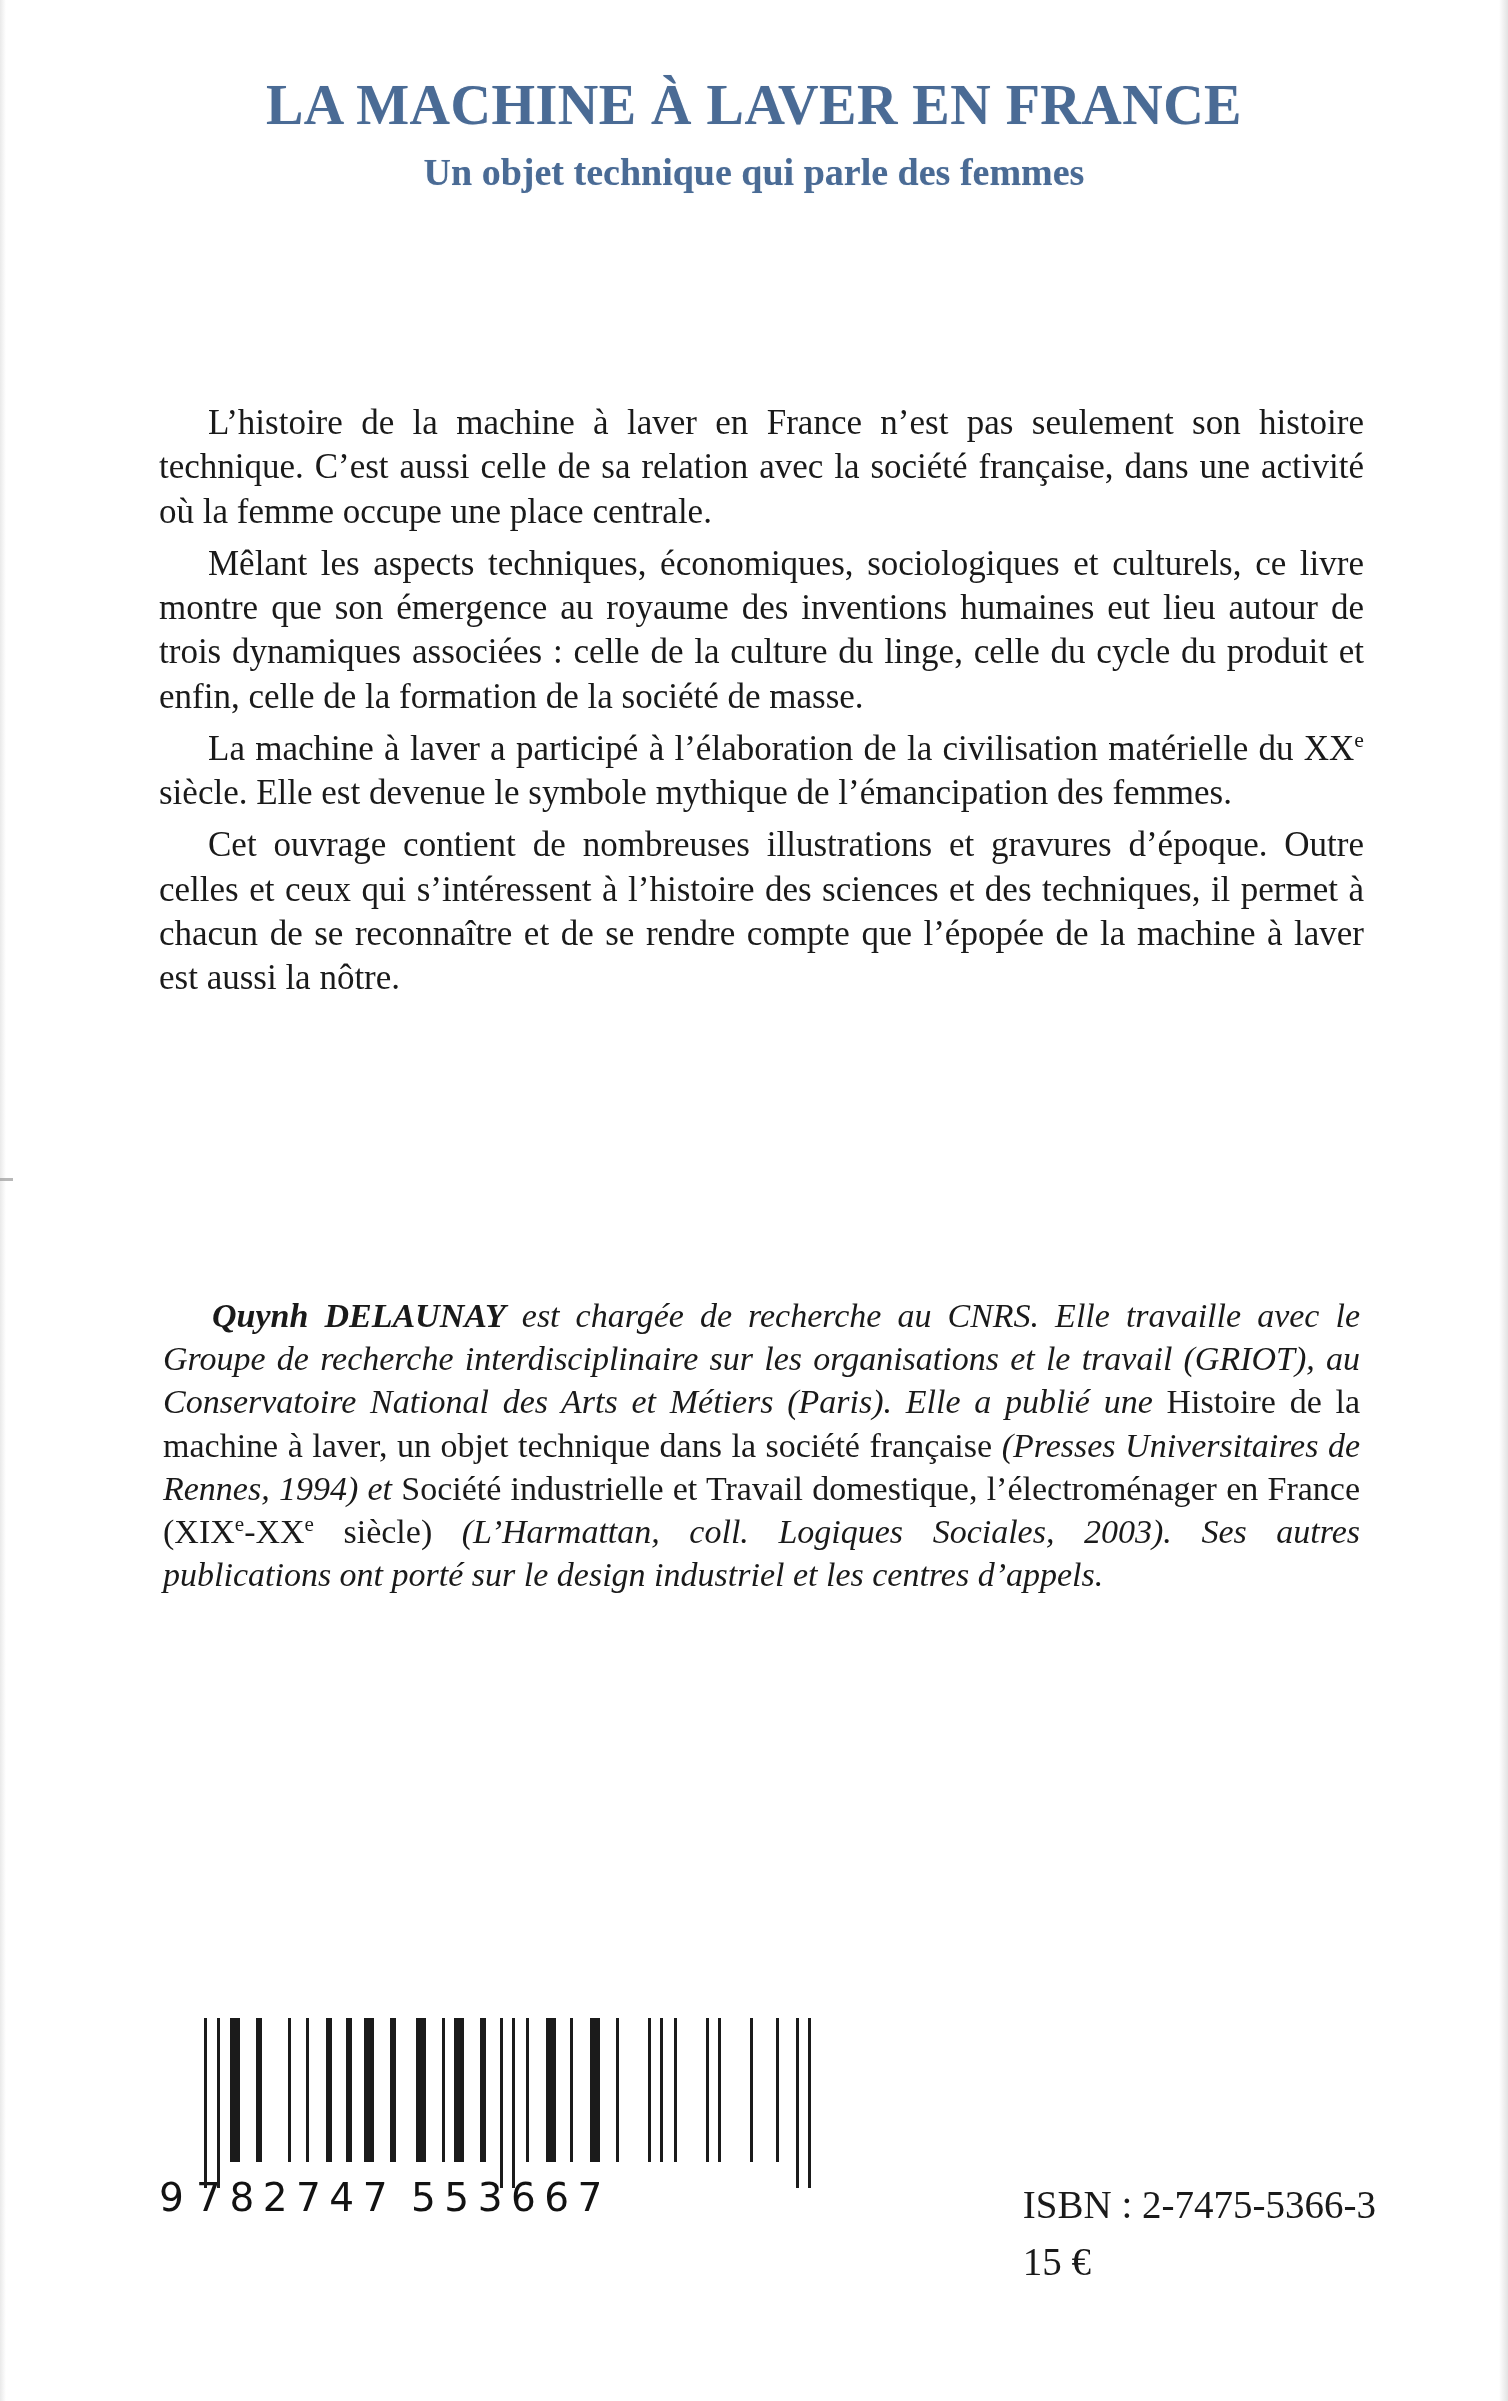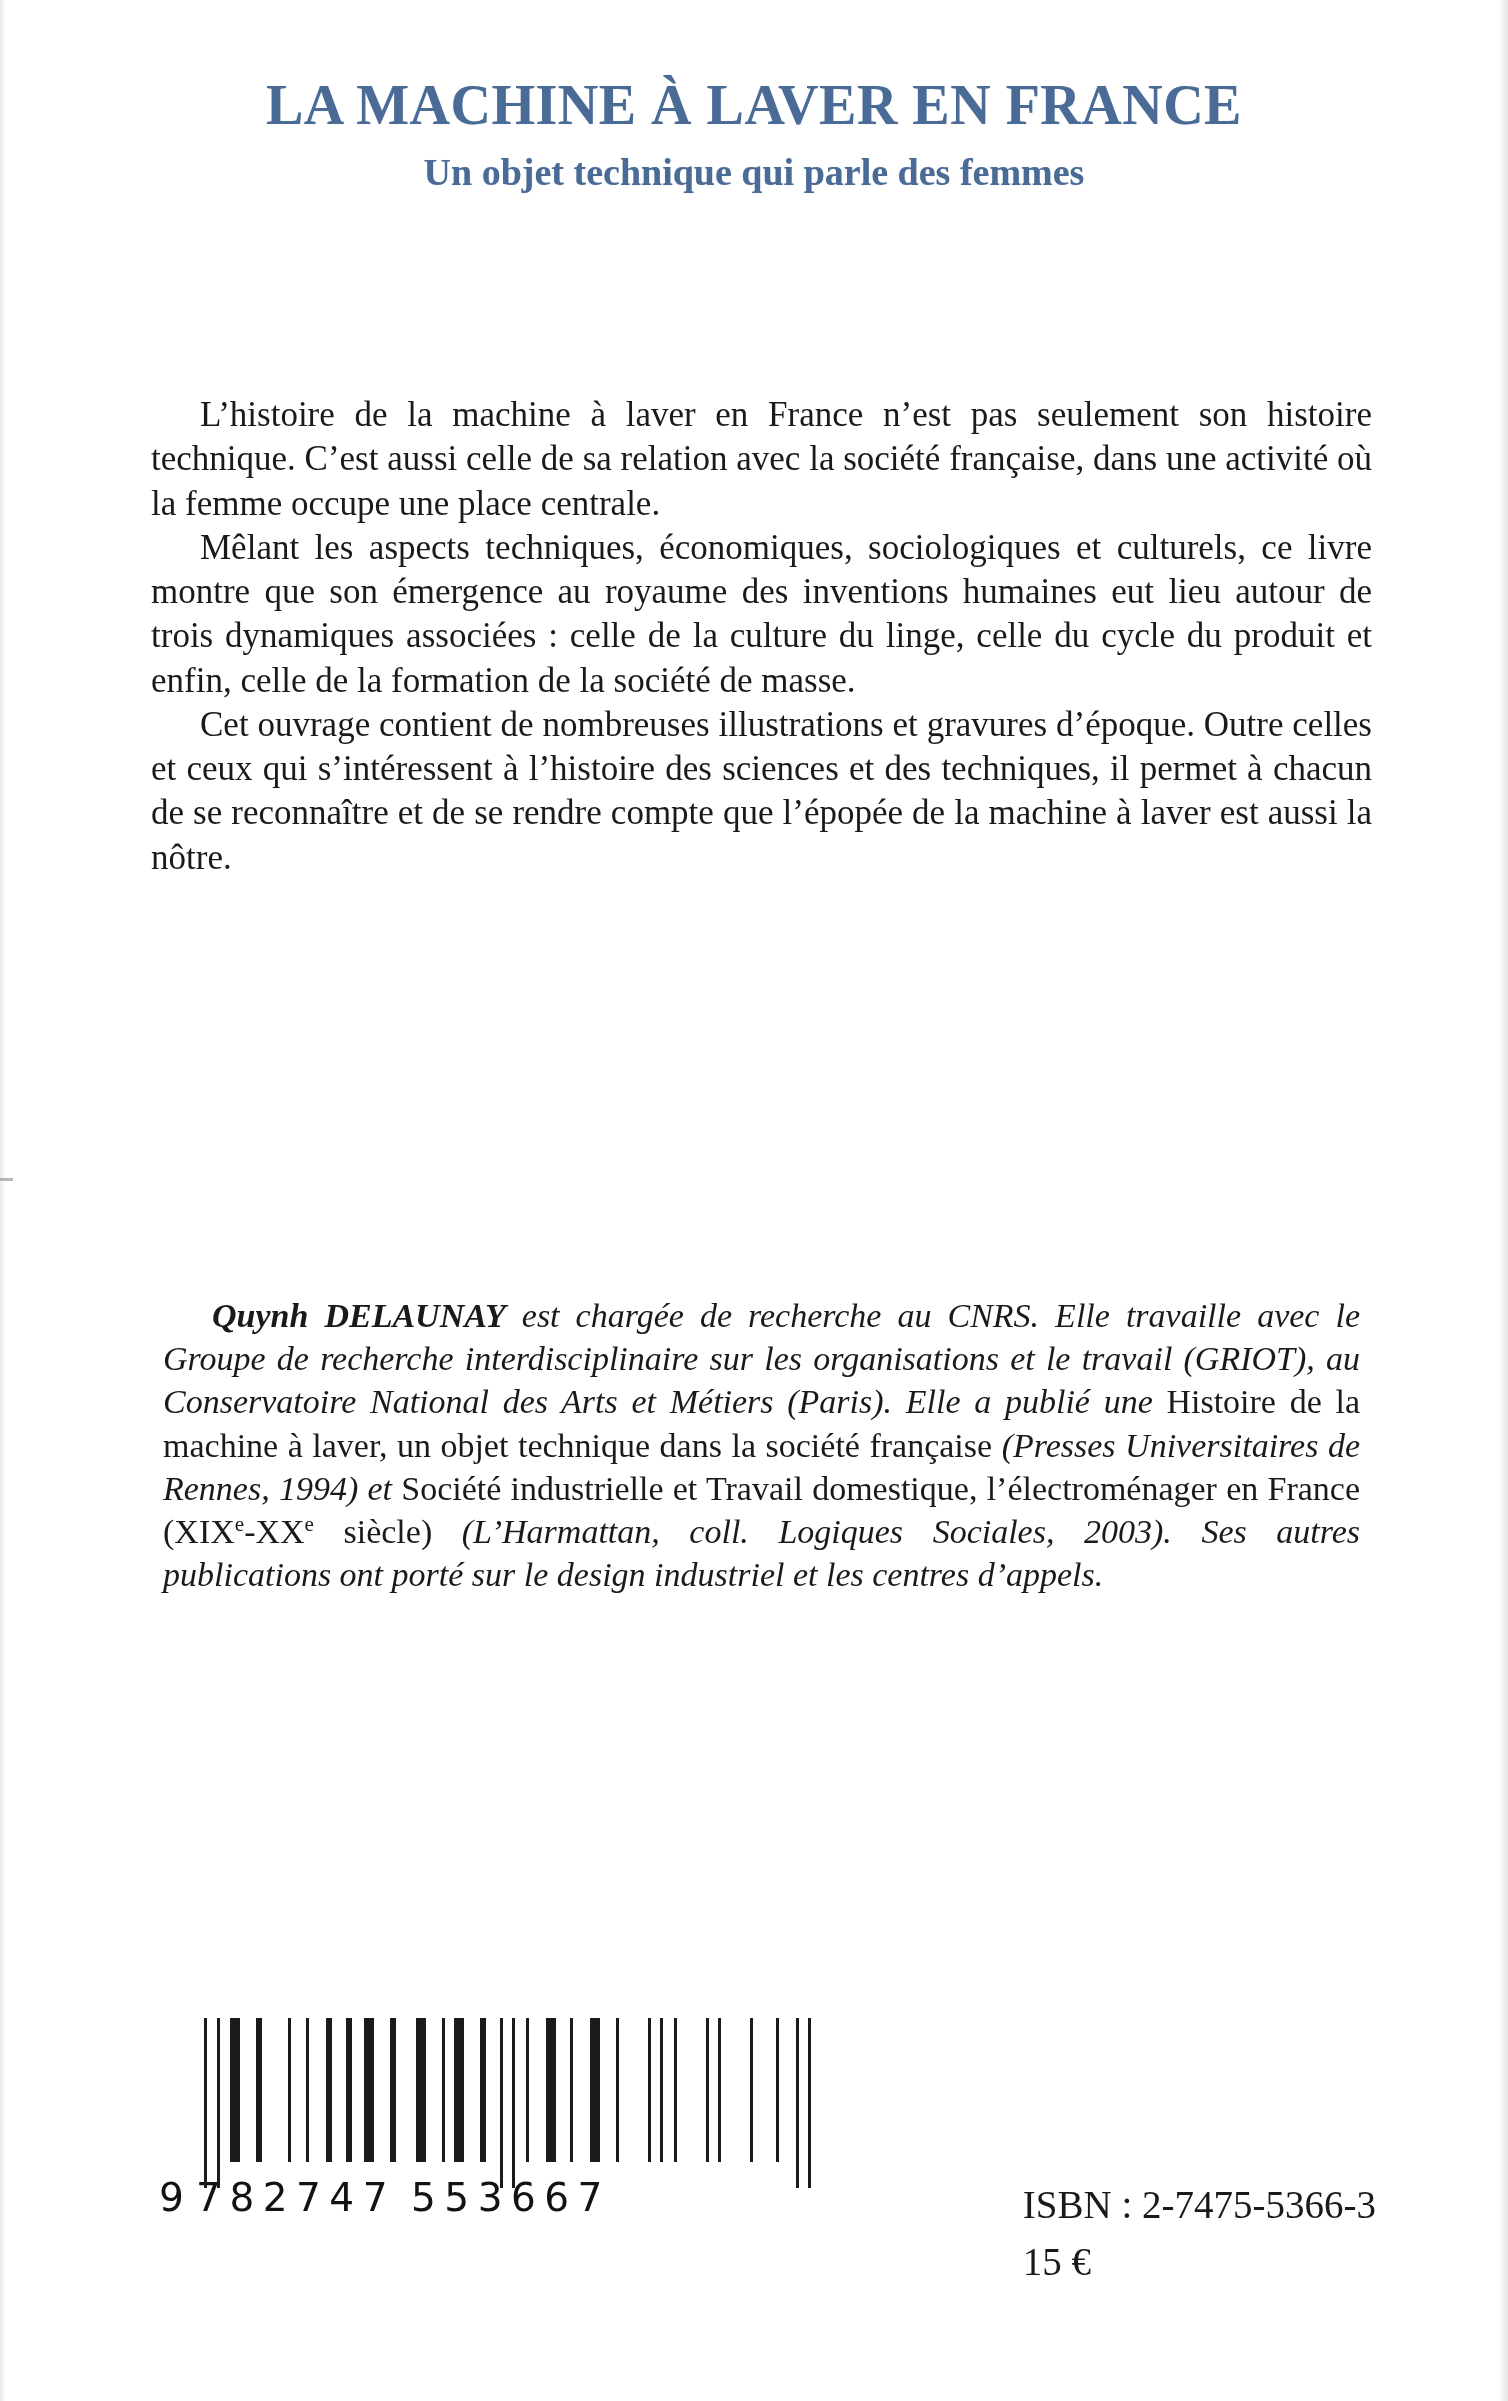--- a/index.html
+++ b/index.html
@@ -70,21 +70,21 @@
   }
 
   
   .blurb {
     position: absolute;
     left: 151px;
     top: 393px;
     width: 1221px;
   }
   .blurb p {
-    margin: 0;
+    margin: 8px;
     font-size: 35px;
     line-height: 1.265;
     text-align: justify;
     text-indent: 49px;
     text-justify: inter-word;
     font-family: "Liberation Serif", "DejaVu Serif", serif;
   }
   sup.ord {
     font-size: 0.62em;
     vertical-align: super;
@@ -180,20 +180,21 @@
 <div class="scan-mark"></div>
 
 <div class="title-block">
   <h1 class="book-title">LA MACHINE À LAVER EN FRANCE</h1>
   <h2 class="book-subtitle">Un objet technique qui parle des femmes</h2>
 </div>
 
 <div class="blurb">
   <p>L’histoire de la machine à laver en France n’est pas seulement son histoire technique. C’est aussi celle de sa relation avec la société française, dans une activité où la femme occupe une place centrale.</p>
   <p>Mêlant les aspects techniques, économiques, sociologiques et culturels, ce livre montre que son émergence au royaume des inventions humaines eut lieu autour de trois dynamiques associées : celle de la culture du linge, celle du cycle du produit et enfin, celle de la formation de la société de masse.</p>
+  <p><span>La machine à laver a participé à l’élaboration de la civilisation matérielle du XX</span><sup class="ord">e</sup><span> siècle. Elle est devenue le symbole mythique de l’émancipation des femmes.</span></p>
   <p>Cet ouvrage contient de nombreuses illustrations et gravures d’époque. Outre celles et ceux qui s’intéressent à l’histoire des sciences et des techniques, il permet à chacun de se reconnaître et de se rendre compte que l’épopée de la machine à laver est aussi la nôtre.</p>
 </div>
 
 <div class="bio">
   <p><span class="name">Quynh DELAUNAY</span><span> est chargée de recherche au CNRS. Elle travaille avec le Groupe de recherche interdisciplinaire sur les organisations et le travail (GRIOT), au Conservatoire National des Arts et Métiers (Paris). Elle a publié une </span><span class="roman">Histoire de la machine à laver, un objet technique dans la société française</span><span> (Presses Universitaires de Rennes, 1994) et </span><span class="roman">Société industrielle et Travail domestique, l’électroménager en France (XIX</span><sup class="ord roman">e</sup><span class="roman">-XX</span><sup class="ord roman">e</sup><span class="roman"> siècle)</span><span> (L’Harmattan, coll. Logiques Sociales, 2003). Ses autres publications ont porté sur le design industriel et les centres d’appels.</span></p>
 </div>
 
 <div class="barcode-area">
   <div class="barcode-bars" style="position: relative; width: 306px;">
       <div class="bar" style="width: 3.2px; height: 170px; margin-left: 0px; margin-right: 0px; position: absolute; left: 0px; top: 0px;"></div>

